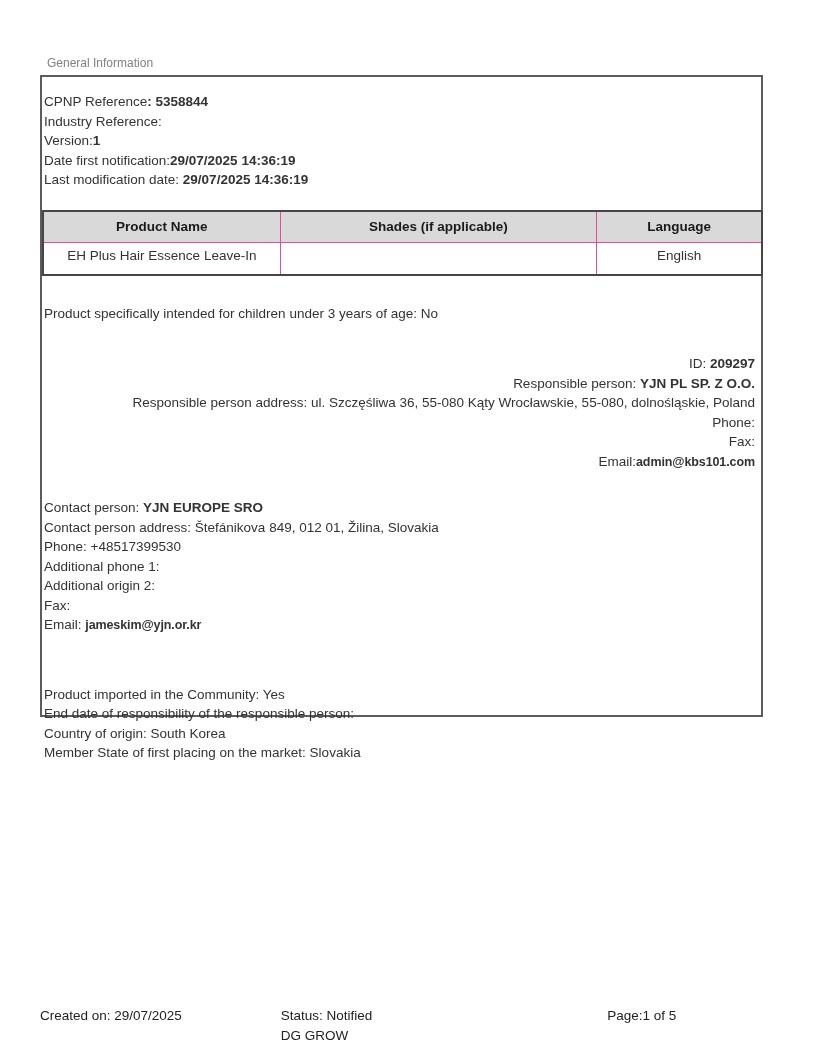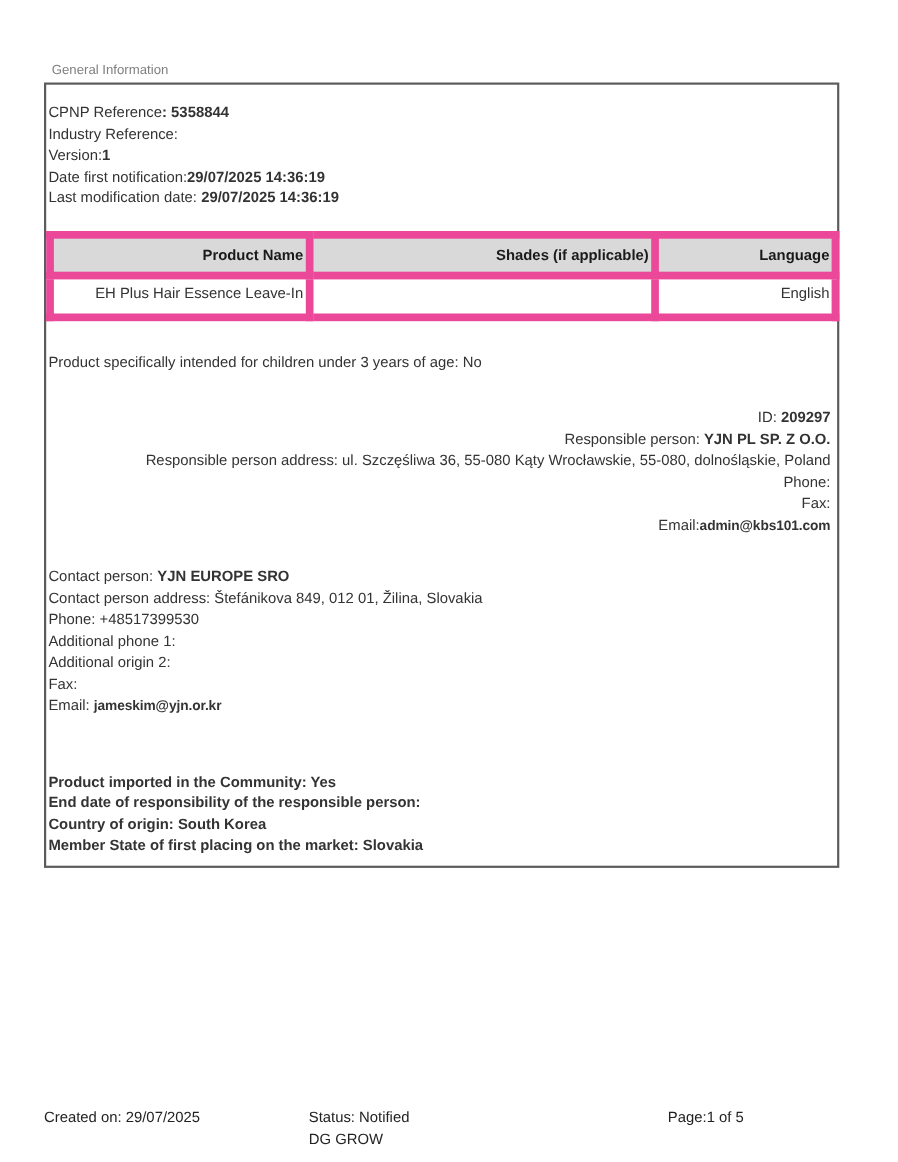--- a/index.html
+++ b/index.html
@@ -13,21 +13,21 @@
   }
   .page { position: relative; width: 816px; height: 1056px; background: #fff; }
 
   .section-title {
     position: absolute; left: 47px; top: 56px;
     font-size: 12px; color: #808080;
   }
 
   .info-box {
     position: absolute; left: 40px; top: 75px;
-    width: 723px; height: 714px;
+    width: 723px; height: 642px;
     border: 2px solid #5c5c5c;
     padding: 15px 6px 0 2px;
     font-size: 13.5px; line-height: 19.5px;
   }
 
   .line { white-space: pre-wrap; }
   .b { font-weight: bold; }
   .email {
     font-size: 12.5px;
     font-weight: 600;
@@ -37,42 +37,42 @@
 
   table.product-table {
     margin-left: -2px;
     margin-top: 20px;
     width: 721px;
     border-collapse: collapse;
     border: 2px solid #464646;
     table-layout: fixed;
   }
   table.product-table th, table.product-table td {
-    border: 7px solid #ec4899;
-    text-align: right;
+    border: 1px solid #ec4899;
+    text-align: center;
     font-size: 13.5px;
     vertical-align: top;
   }
   table.product-table th {
     background: #d9d9d9;
     color: #1a1a1a;
     font-weight: bold;
     padding: 5px 2px 6px 2px;
   }
   table.product-table td {
     padding: 3px 2px 8px 2px;
   }
   .col-name { width: 33%; }
   .col-shades { width: 44%; }
   .col-lang { width: 23%; }
 
   .children-line { margin-top: 28px; }
   .responsible-block { margin-top: 31px; text-align: right; }
   .contact-block { margin-top: 26px; }
-  .import-block { margin-top: 49px; font-weight: bold; }
+  .import-block { margin-top: 49px; }
 
   .footer {
     position: absolute; left: 40px; top: 1006px;
     width: 722px;
     display: flex;
     font-size: 13.5px; line-height: 20px;
     color: #222222;
   }
   .footer .f-left  { flex: 1 1 0; text-align: left; }
   .footer .f-center{ flex: 1 1 0; text-align: left; }

